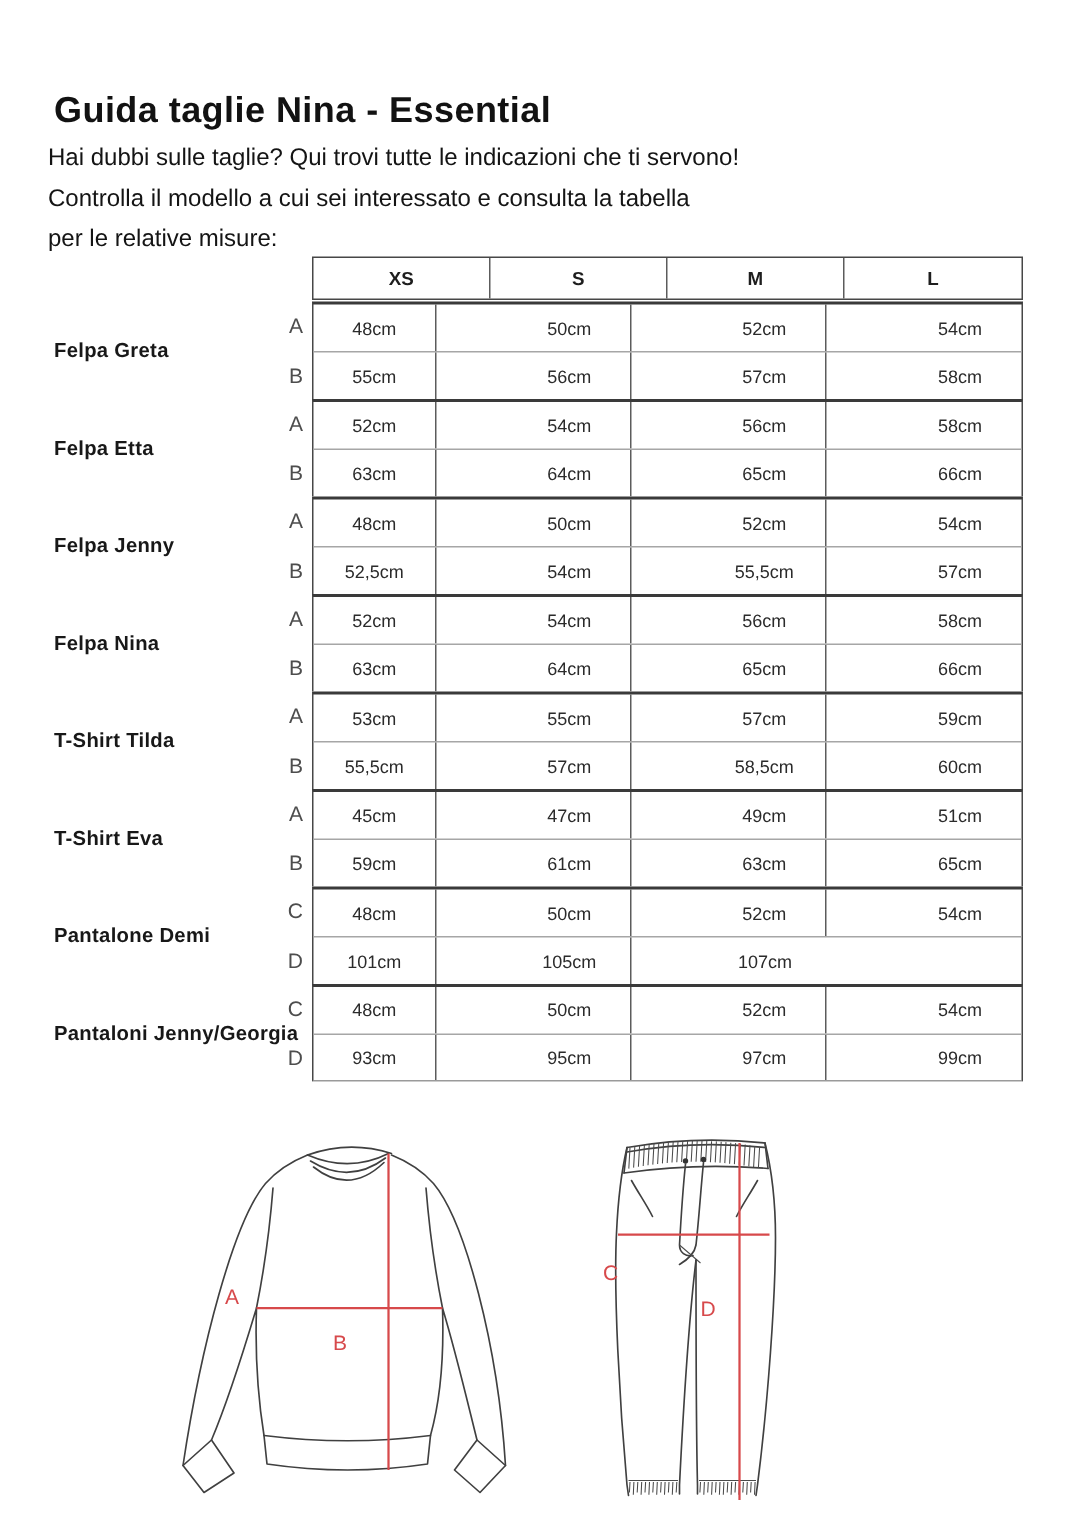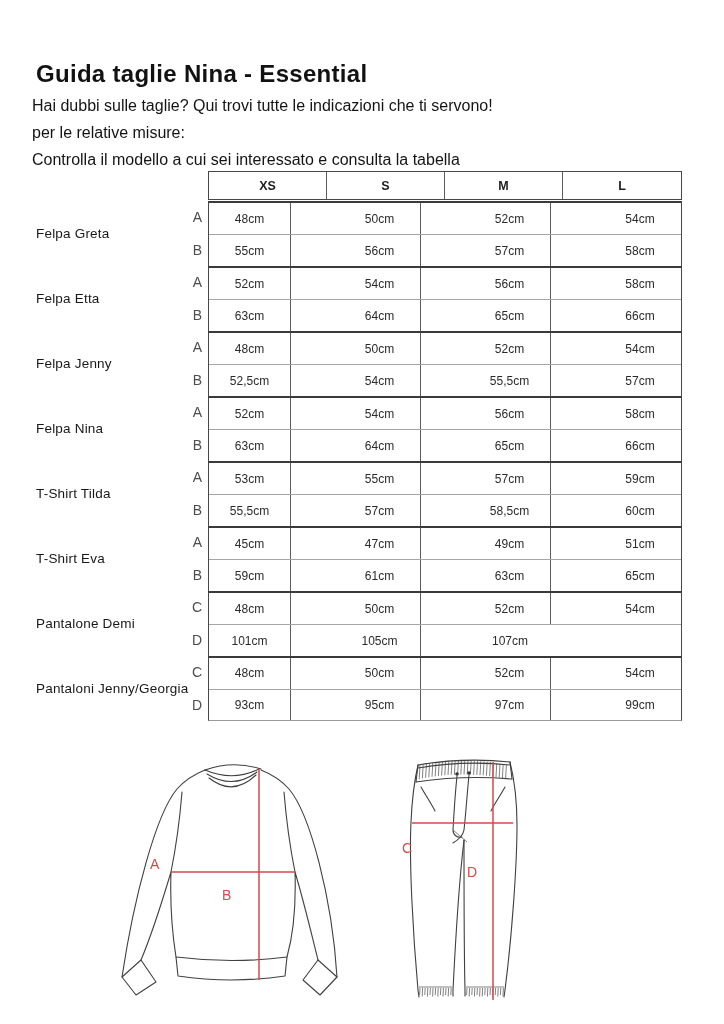--- a/index.html
+++ b/index.html
@@ -16,21 +16,21 @@
   .table-sec{position:absolute;left:36px;top:171px;width:646px;}
   .thead{display:flex;}
   .thead .spacer{width:172px;}
   .hrow{width:474px;height:29px;box-sizing:border-box;border:1.5px solid #474747;
         display:grid;grid-template-columns:repeat(4,1fr);}
   .hcell{display:flex;align-items:center;justify-content:center;font-size:12.5px;
          font-weight:bold;color:#1e1e1e;border-right:1.4px solid #5c5c5c;text-align:center;}
   .hcell:last-child{border-right:none;}
   #groups{margin-top:1px;}
   .group{display:flex;height:65px;}
-  .gname{width:152px;display:flex;align-items:center;font-weight:normal;font-size:13.5px;
+  .gname{width:152px;display:flex;align-items:center;font-weight:bold;font-size:13.5px;
          color:#181818;letter-spacing:.2px;white-space:nowrap;}
   .gletters{width:20px;display:flex;flex-direction:column;}
   .letter{flex:1;display:flex;align-items:center;justify-content:flex-end;
           padding-right:6px;font-size:14px;color:#4d4d4d;}
   .gcells{width:474px;box-sizing:border-box;border-left:1.5px solid #474747;
           border-right:1.5px solid #474747;border-top:2px solid #3a3a3a;
           display:flex;flex-direction:column;background:#fff;}
   .group:last-child .gcells{border-bottom:1px solid #9a9a9a;}
   .trow{flex:1;display:grid;grid-template-columns:repeat(4,1fr);gap:48px;}
   .trow + .trow{border-top:1px solid #a6a6a6;}
@@ -46,22 +46,22 @@
   .mline{stroke:var(--accent,#d7494b);stroke-width:1.5;fill:none;}
   .mlabel{fill:var(--accent,#d7494b);font-family:"Liberation Sans",sans-serif;font-size:14px;}
 </style>
 </head>
 <body>
 
 <h1 class="page-title">Guida taglie Nina - Essential</h1>
 
 <div class="intro">
   <div>Hai dubbi sulle taglie? Qui trovi tutte le indicazioni che ti servono!</div>
+  <div>Controlla il modello a cui sei interessato e consulta la tabella</div>
   <div>per le relative misure:</div>
-  <div>Controlla il modello a cui sei interessato e consulta la tabella</div>
 </div>
 
 <section class="table-sec">
   <div class="thead">
     <div class="spacer"></div>
     <div class="hrow" id="hrow">
         <div class="hcell">XS</div>
         <div class="hcell">S</div>
         <div class="hcell">M</div>
         <div class="hcell">L</div>

